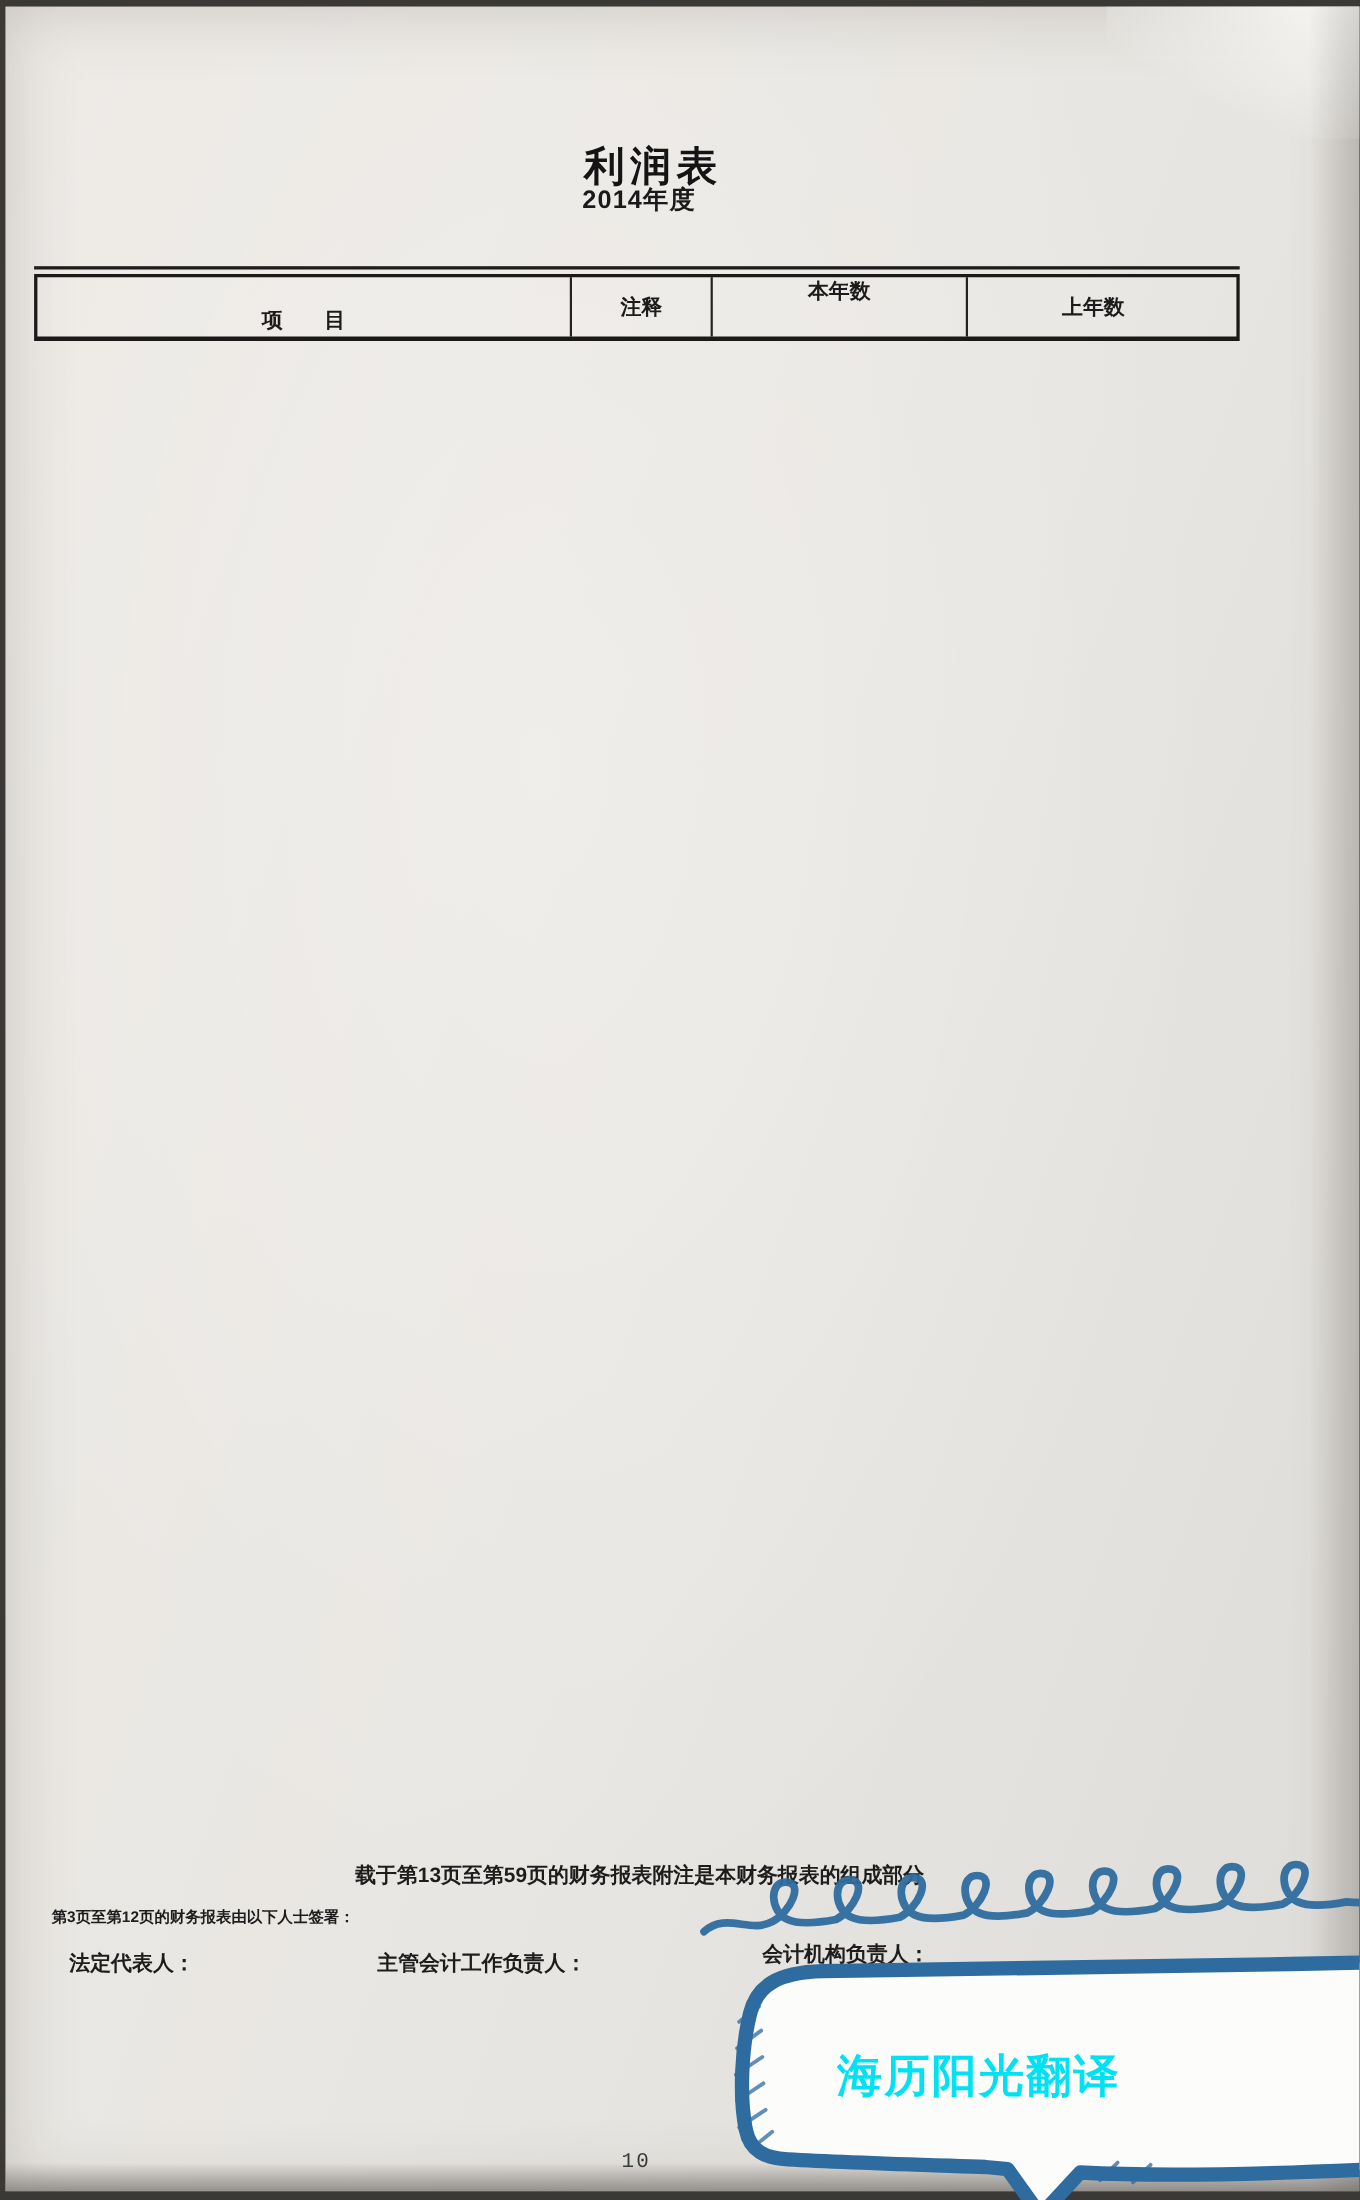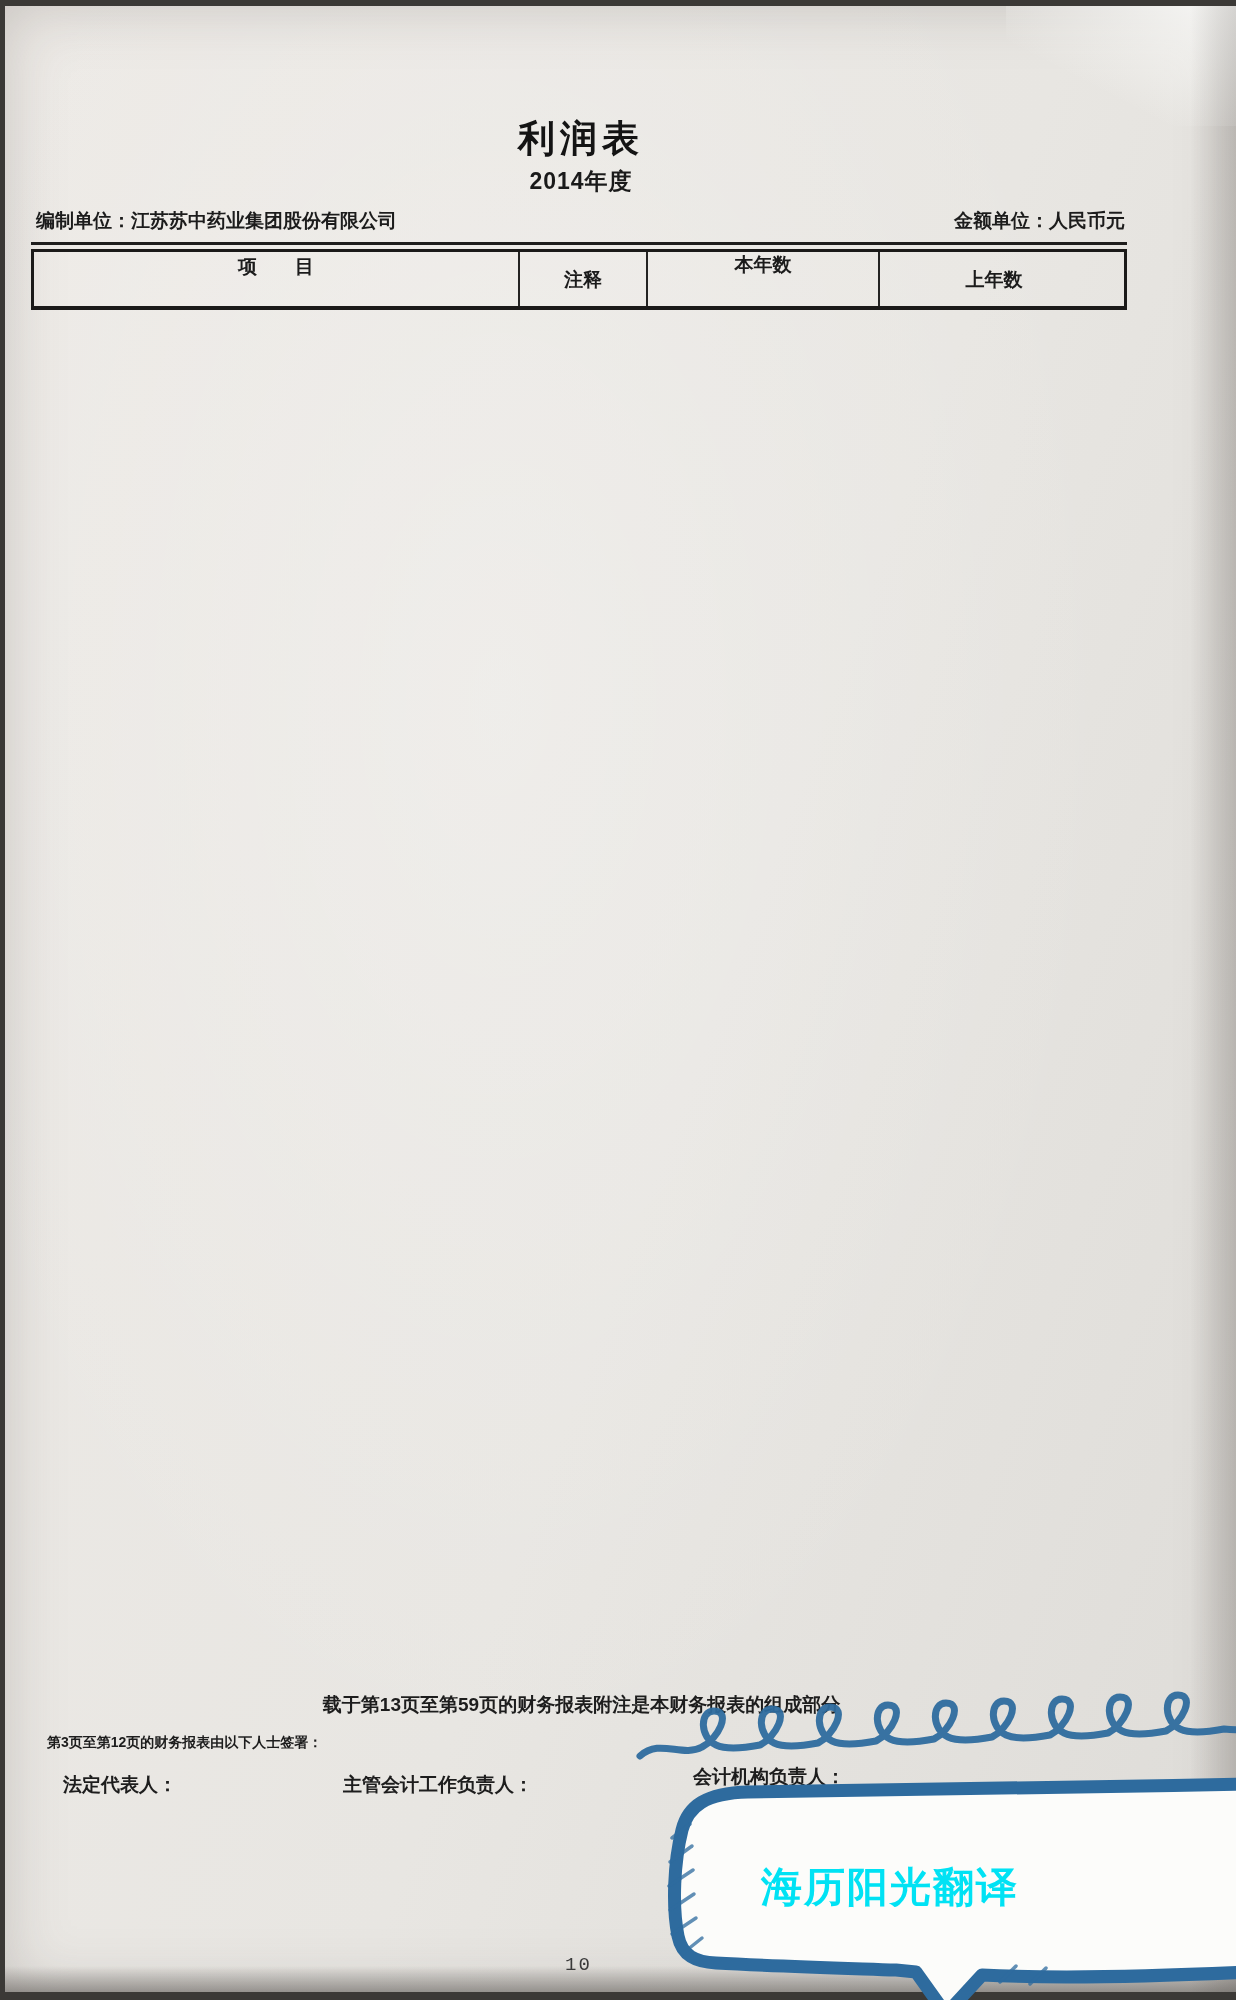--- a/index.html
+++ b/index.html
@@ -25,21 +25,21 @@
     background:linear-gradient(to right,rgba(0,0,0,0),rgba(120,115,110,.18) 60%,rgba(120,115,110,.28));
     pointer-events:none;
   }
   .bottom-band{
     position:absolute;left:0;bottom:0;width:100%;height:26px;
     background:linear-gradient(to bottom,rgba(0,0,0,0),rgba(70,66,62,.45));
     pointer-events:none;
   }
   .title{
     position:absolute;left:0;top:108px;width:1152px;text-align:center;
-    font-size:37px;font-weight:bold;letter-spacing:5px;color:#141414;margin:0;
+    font-size:37px;font-weight:bold;letter-spacing:5px;color:#141414;margin:13px;
   }
   .subtitle{
     position:absolute;left:0;top:160px;width:1152px;text-align:center;
     font-size:23px;font-weight:bold;letter-spacing:1px;color:#1a1a1a;
   }
   .meta{position:absolute;left:31px;top:202px;width:1091px;font-size:19px;font-weight:600;color:#1c1c1c;}
   .meta .unit{position:absolute;right:2px;top:0;}
   .topline{position:absolute;left:26px;top:236px;width:1096px;height:3px;background:#1e1d1c;}
   .tbl{
     position:absolute;left:26px;top:243px;width:1096px;
@@ -47,21 +47,21 @@
     box-sizing:border-box;background:rgba(255,255,255,.06);
   }
   .trow{
     display:grid;grid-template-columns:486px 128px 232px 1fr;
     border-top:2px solid #242322;min-height:44px;align-items:center;
   }
   .trow:first-child{border-top:none;}
   .thead{min-height:54px;font-size:20px;font-weight:bold;}
   .thead .c{justify-self:center;text-align:center;}
   .c{padding:3px 0;color:#1b1b1b;font-size:19px;font-weight:600;line-height:23px;box-sizing:border-box;width:100%;}
-  .c1{border-right:2px solid #242322;align-self:stretch;display:flex;align-items:flex-start;}
+  .c1{border-right:2px solid #242322;align-self:stretch;display:flex;align-items:flex-end;}
   .c2{border-right:2px solid #242322;align-self:stretch;display:flex;align-items:center;justify-content:center;}
   .c3{border-right:2px solid #242322;align-self:stretch;display:flex;align-items:flex-start;justify-content:flex-end;padding-right:16px;font-family:Liberation Mono, monospace;}
   .c4{align-self:stretch;display:flex;align-items:center;justify-content:flex-end;padding-right:16px;}
   .note-line{
     position:absolute;left:31px;top:1686px;width:1091px;text-align:center;
     font-size:19px;font-weight:600;color:#1d1d1d;
   }
   .sign-line{position:absolute;left:42px;top:1728px;font-size:14px;font-weight:600;color:#1d1d1d;}
   .signer{position:absolute;font-size:19px;font-weight:600;color:#1d1d1d;top:1766px;}
   .signer.s0{left:58px;}
@@ -78,24 +78,20 @@
 <body>
 
 <div class="paper">
   <div class="corner-light"></div>
   <div class="right-band"></div>
   <div class="bottom-band"></div>
 
   <h1 class="title">利润表</h1>
   <div class="subtitle">2014年度</div>
 
-  <div class="meta">
-    <span>编制单位：江苏苏中药业集团股份有限公司</span>
-    <span class="unit">金额单位：人民币元</span>
-  </div>
 
   <div class="topline"></div>
 
   <div class="tbl">
     <div class="trow thead">
       <div class="c c1" style="justify-content:center">
           <span>项　　目</span>
         </div>
       <div class="c c2">
           <span>注释</span>

